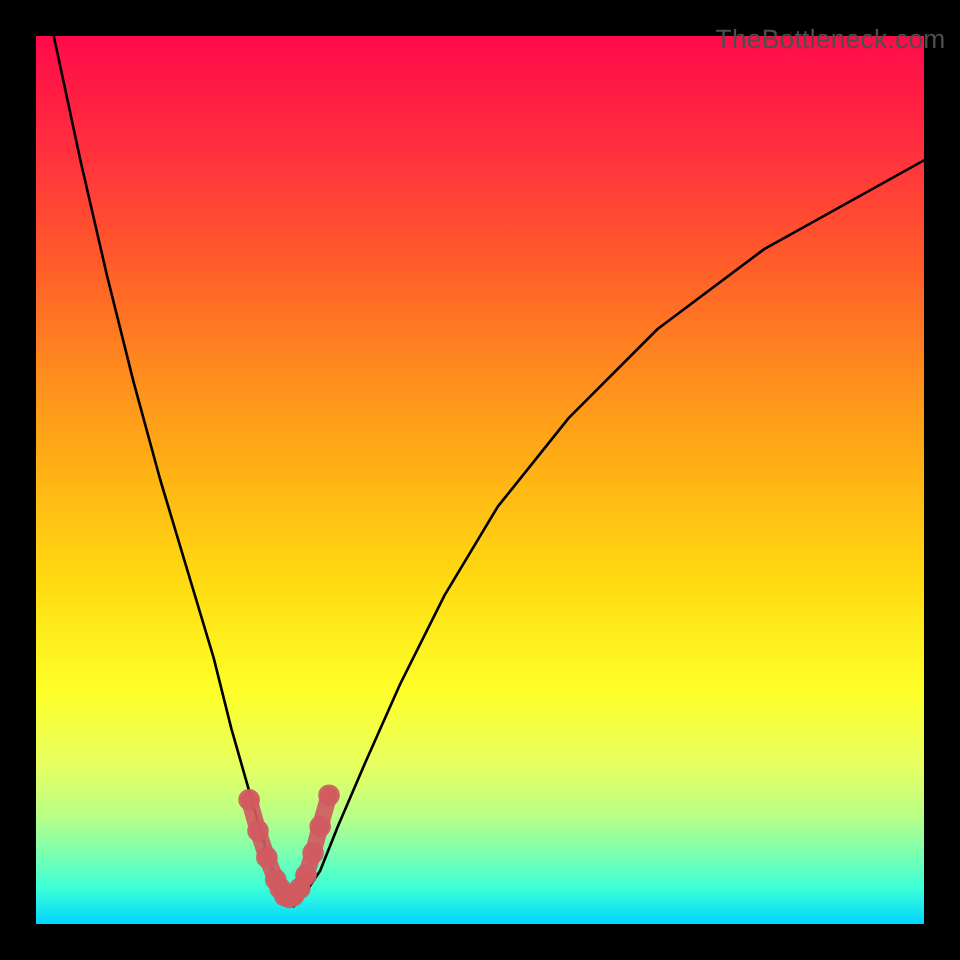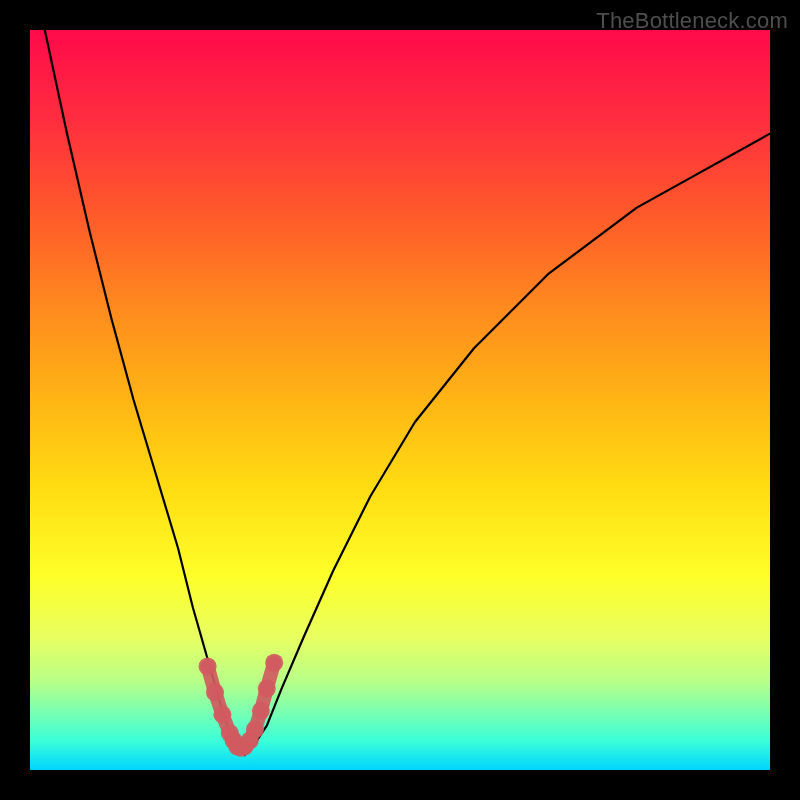--- a/index.html
+++ b/index.html
@@ -33,21 +33,21 @@
       #feff2a 74%,
       #e8ff60 82%,
       #b8ff88 88%,
       #7cffb0 92%,
       #3cffd8 96%,
       #00d4ff 100%
     );
   }
   .watermark {
     position: absolute;
-    top: 8px;
+    top: 20px;
     right: 12px;
     color: #4e4e4e;
     font-size: 22px;
     letter-spacing: 0.2px;
     user-select: none;
   }
   svg.plot {
     position: absolute;
     left: 0; top: 0;
     width: 740px;

